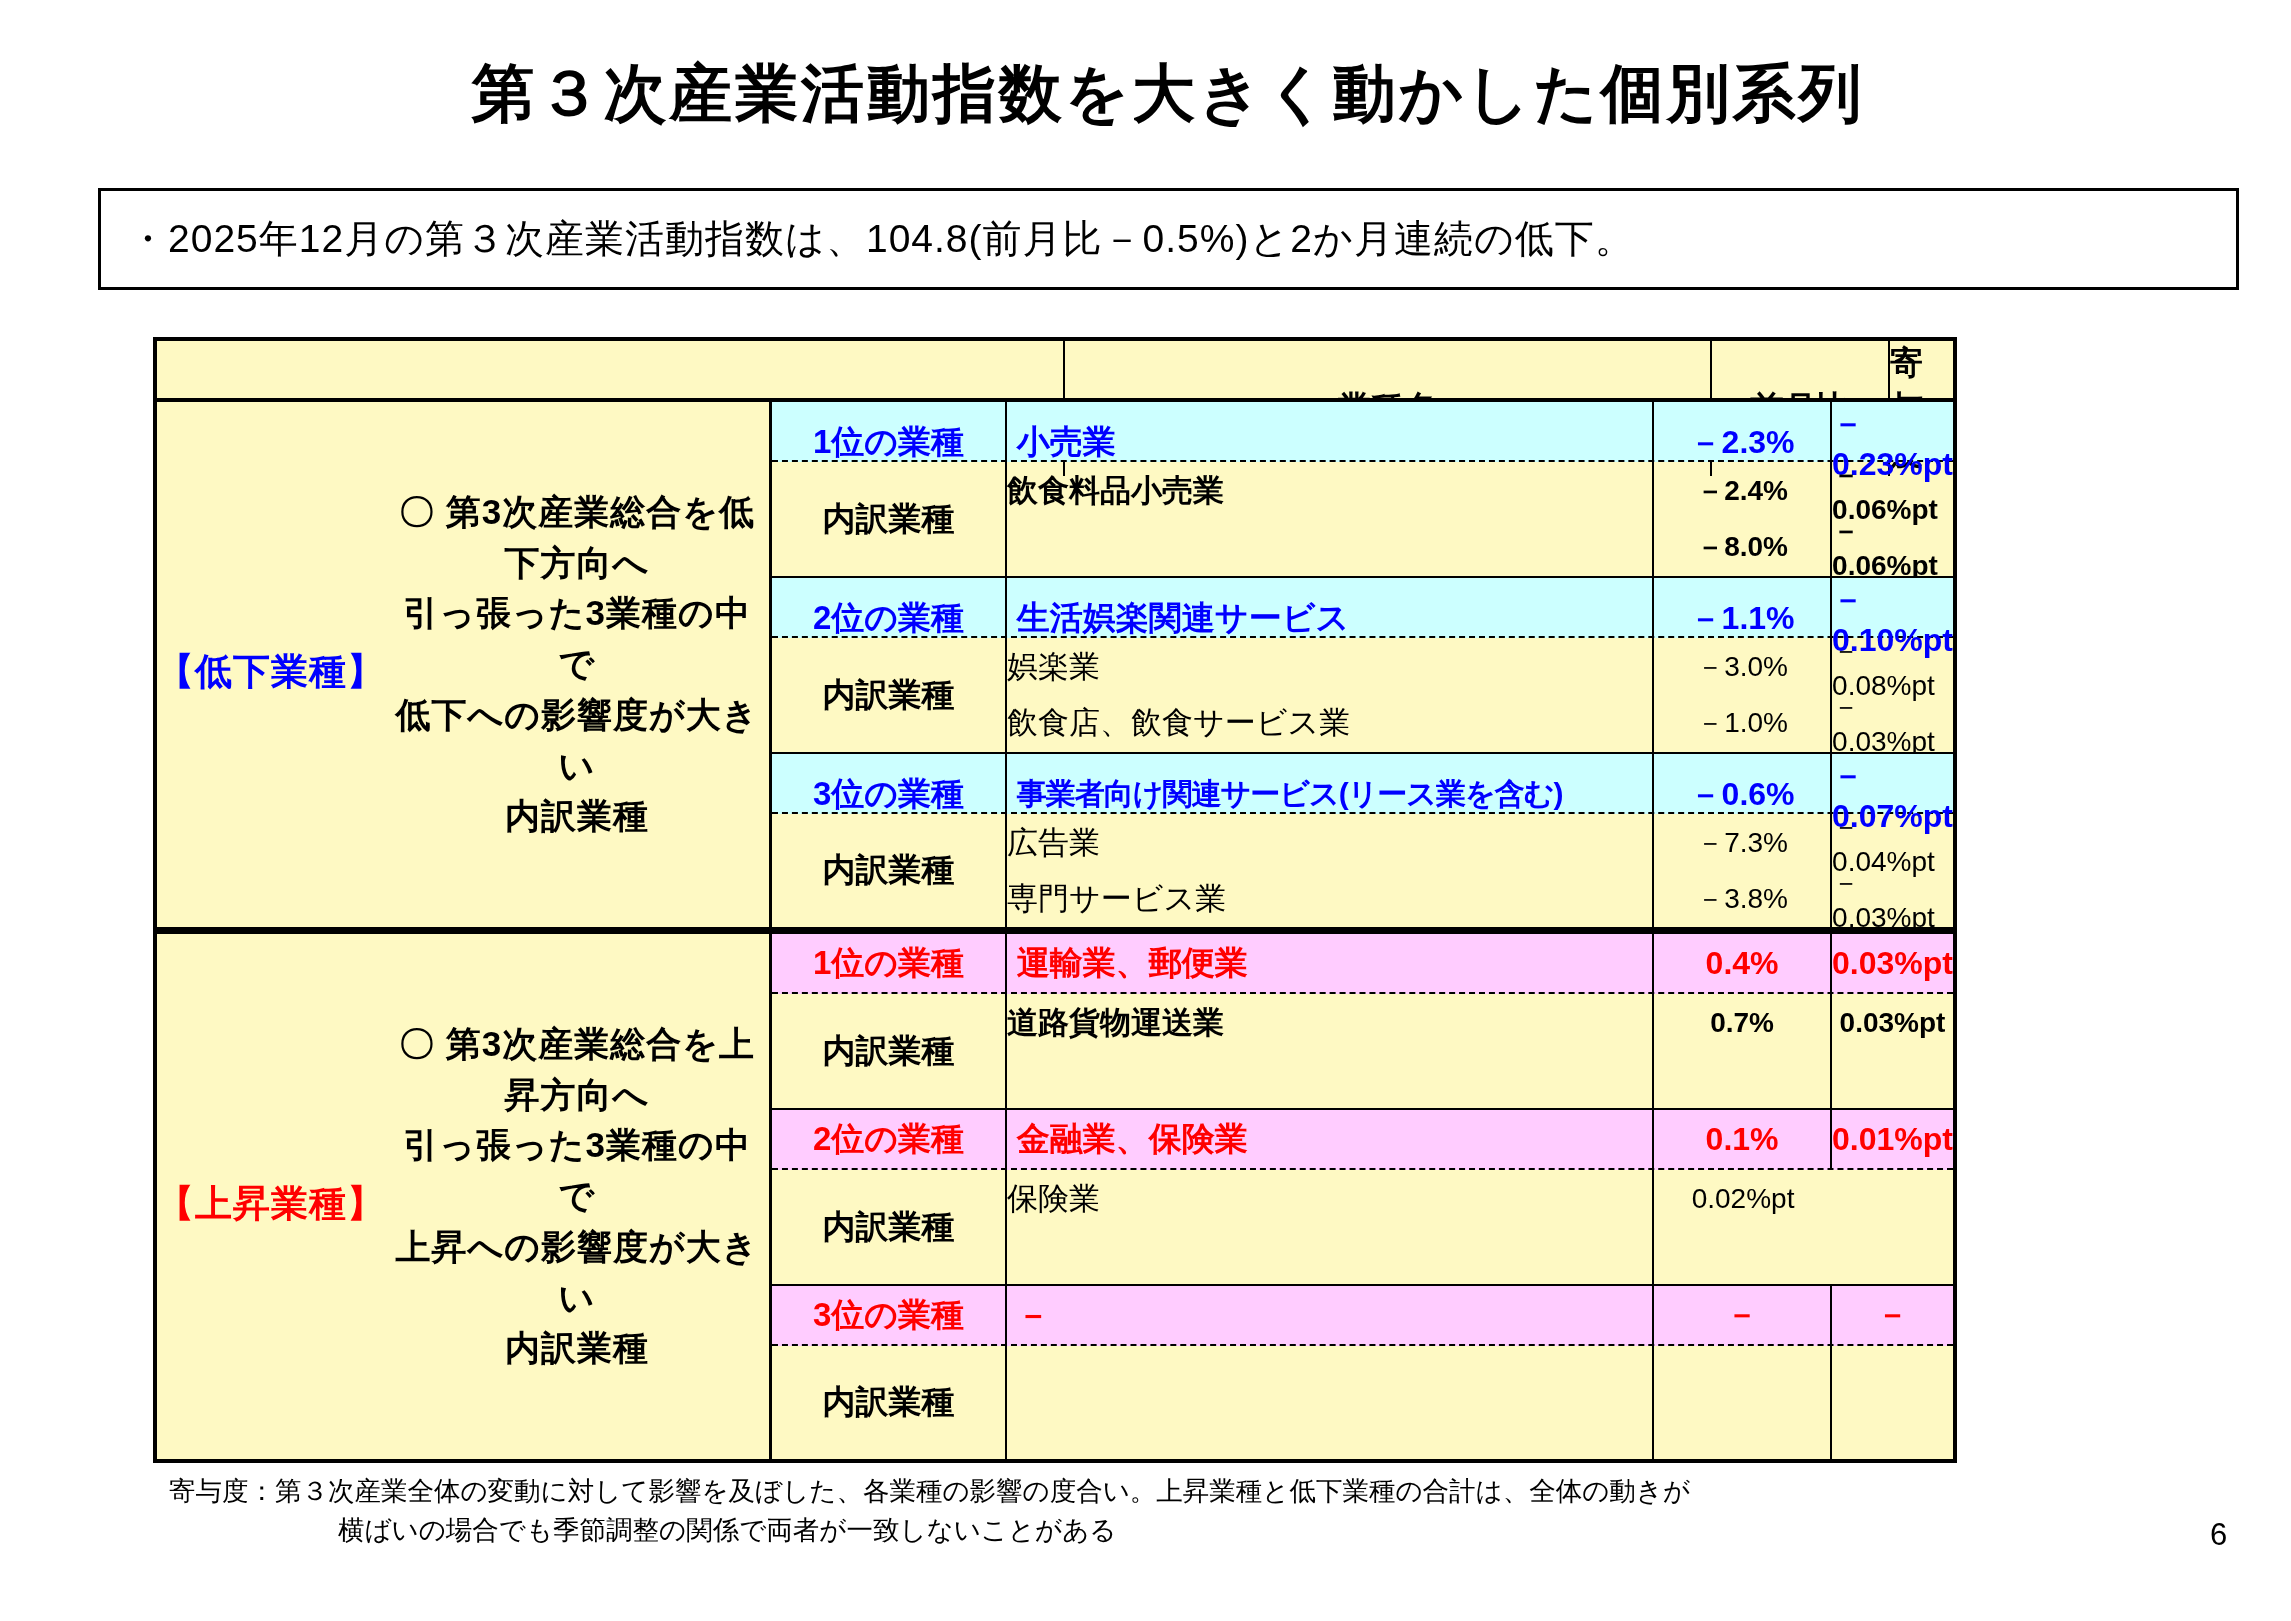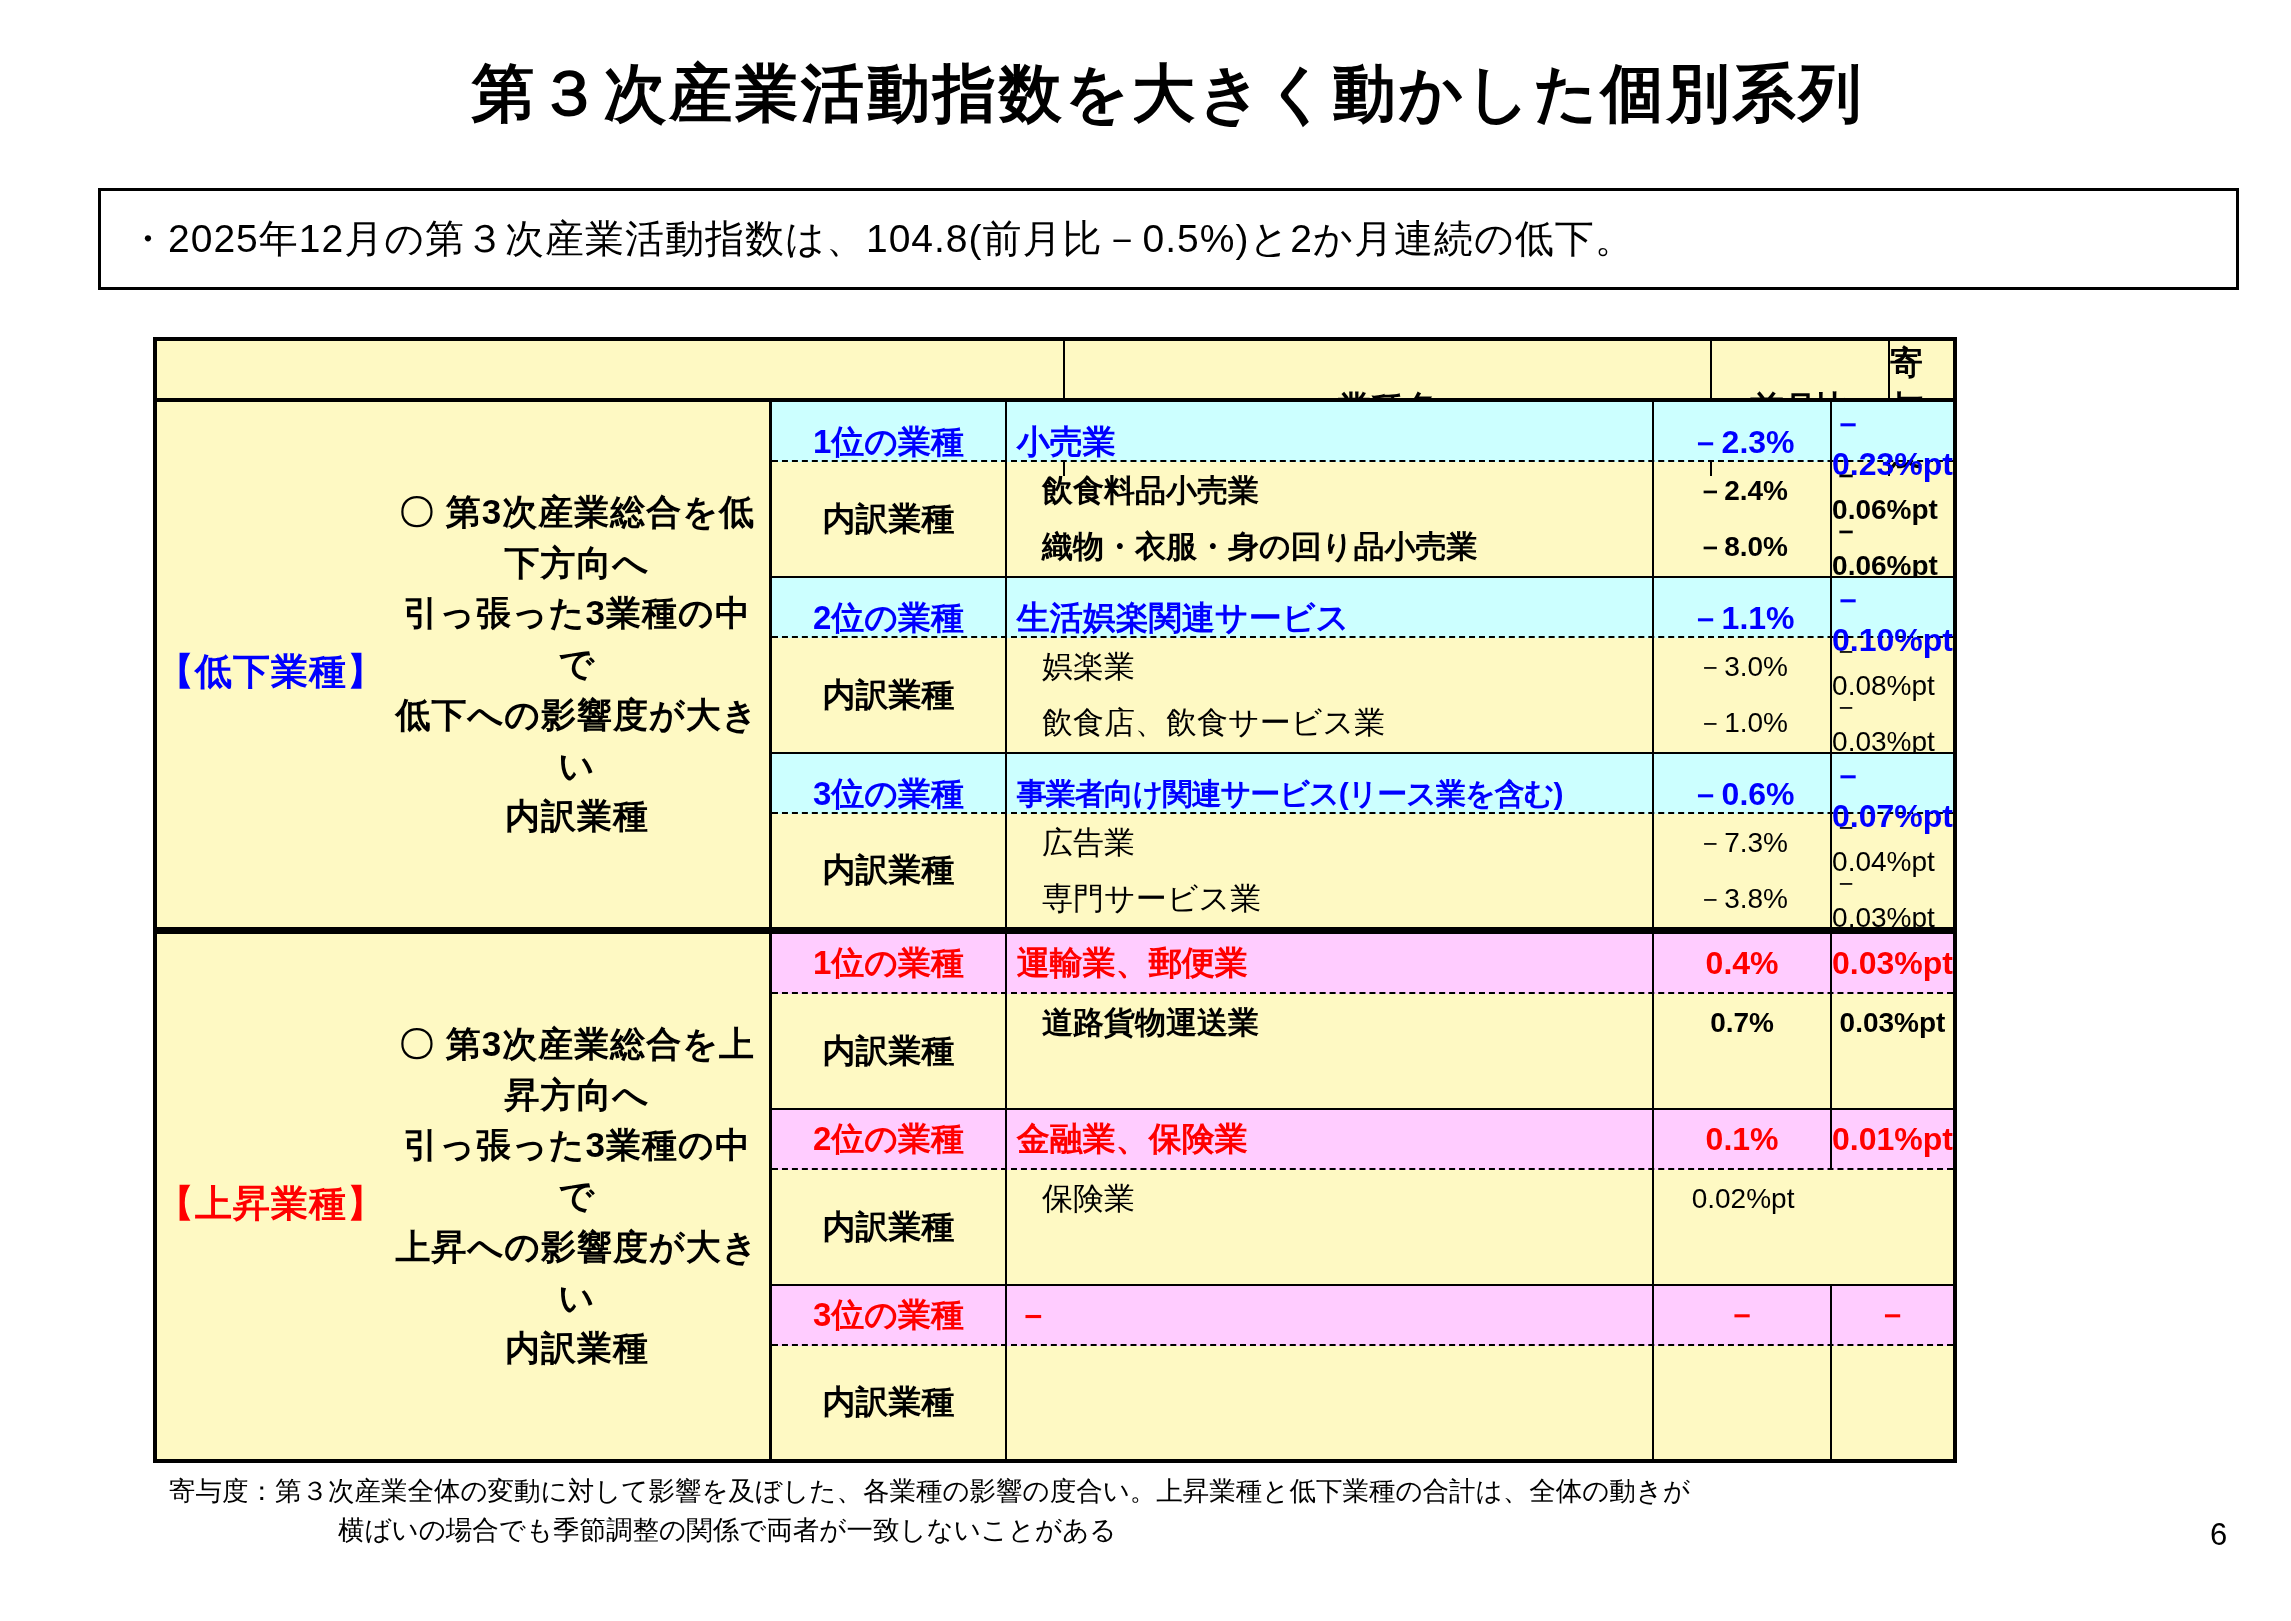--- a/index.html
+++ b/index.html
@@ -39,21 +39,21 @@
 
   .cell{display:flex;align-items:center;justify-content:center;box-sizing:border-box;}
   .cell.name{justify-content:flex-start;padding-left:9.8px;font-size:33px;font-weight:bold;}
   .cell.name.tight{font-size:30px;letter-spacing:-1px;}
   .rank-label{font-size:33px;font-weight:bold;}
   .cell.num{font-size:32px;font-weight:bold;}
 
   .col{display:flex;flex-direction:column;align-items:stretch;justify-content:flex-start;
        padding-top:1px;box-sizing:border-box;}
   .line{height:56px;display:flex;align-items:center;font-size:31px;}
-  .line.lname{justify-content:flex-start;padding-left:35px;}
+  .line.lname{justify-content:flex-start;}
   .line.lnum{justify-content:center;font-size:28px;}
   .em{font-weight:bold;}
   .sub-label{font-size:33px;font-weight:bold;}
 
   .blue{color:#0000ff;}
   .red{color:#ff0000;}
   .cyan{background:#ccffff;}
   .pink{background:#ffccff;}
 
   .footnote{position:absolute;left:147px;top:1472px;font-size:26.5px;line-height:39px;}
@@ -95,21 +95,20 @@
         <div class="row rank cyan">
           <div class="cell br rank-label blue">1位の業種</div>
           <div class="cell br name blue">小売業</div>
           <div class="cell br num blue">－2.3%</div>
           <div class="cell num blue">－0.23%pt</div>
         </div>
         <div class="row sub">
           <div class="cell br sub-label">内訳業種</div>
           <div class="col br">
             <div class="line lname em">飲食料品小売業</div>
-            <div class="line lname em">織物・衣服・身の回り品小売業</div>
           </div>
           <div class="col br">
             <div class="line lnum em">－2.4%</div>
             <div class="line lnum em">－8.0%</div>
           </div>
           <div class="col">
             <div class="line lnum em">－0.06%pt</div>
             <div class="line lnum em">－0.06%pt</div>
           </div>
         </div>

